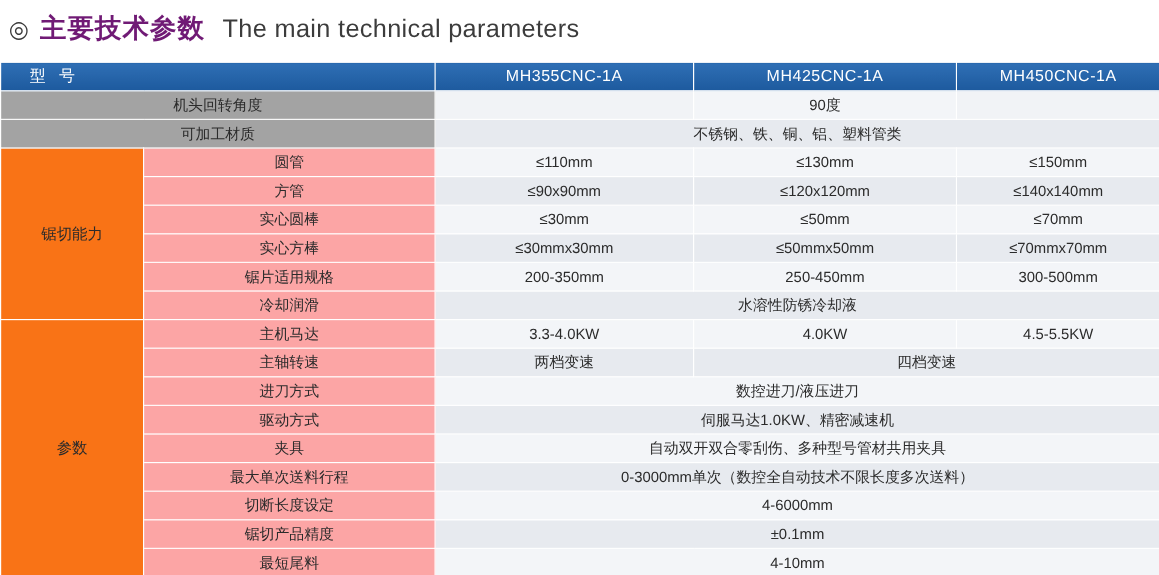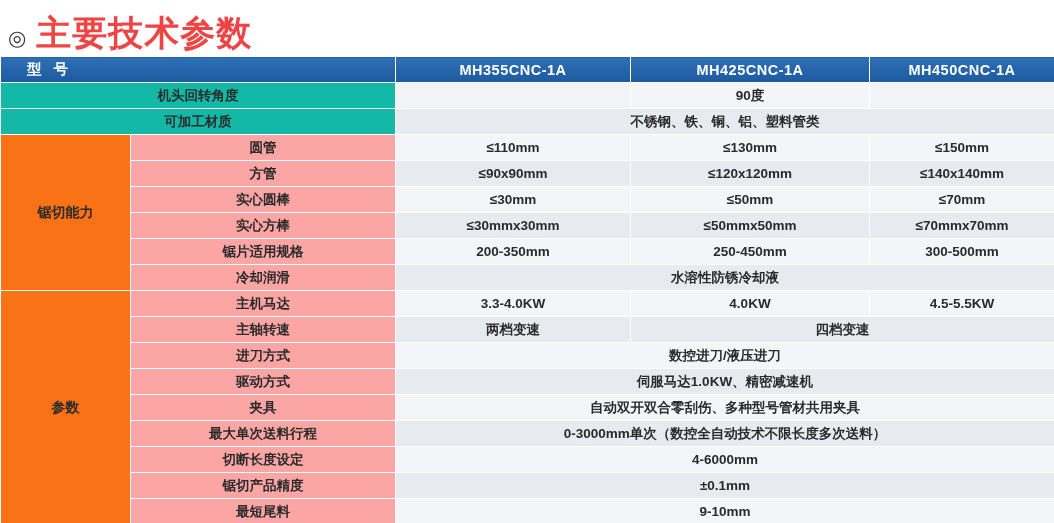--- a/index.html
+++ b/index.html
@@ -24,23 +24,23 @@
     padding: 10px 0 8px 8px;
     height: 56px;
   }
   .title-mark {
     font-size: 21px;
     color: #3a3a3a;
     margin-right: 10px;
     line-height: 1;
   }
   .title-cn {
-    font-size: 35px;
+    font-size: 24px;
     font-weight: bold;
-    color: #ef4444;
+    color: #701a75;
     letter-spacing: 1px;
   }
   .title-en {
     font-size: 23px;
     color: #3c3c3c;
     margin-left: 16px;
     letter-spacing: 0.3px;
   }
 
   
@@ -50,59 +50,60 @@
     table-layout: fixed;
     font-size: 13.5px;
     color: #2b2b2b;
   }
   table.spec td, table.spec th {
     border: 1px solid #ffffff;
     padding: 0;
     height: 26px;
     text-align: center;
     vertical-align: middle;
-    font-weight: bold;
+    font-weight: normal;
   }
 
   
   thead th {
     background: linear-gradient(#2f6fb5, #1d5a9e);
     color: #ffffff;
     font-size: 14.5px;
     height: 34px;
     letter-spacing: 0.5px;
   }
   thead th.model-label {
     letter-spacing: 4px;
     text-align: left;
     padding-left: 26px;
   }
   td.c-group { background: #f97316; font-size: 14px; }
   td.c-row-label {
-    background: #14b8a6;
+    background: #a3a3a3;
     text-align: left;
     padding-left: 26px;
   }
   td.c-row-label-sub {
     background: #fca5a5;
     text-align: left;
     padding-left: 30px;
   }
   td.c-val-light { background: #f3f5f8; }
   td.c-val-mid   { background: #e7eaef; margin-top: 12px; }
   td.empty-light { background: #f1f3f6; }
 </style>
 </head>
 <body>
 
 <div id="page">
 
   <div class="title-row">
     <span class="title-mark">◎</span>
     <span class="title-cn">主要技术参数</span>
+    <span class="title-en">The main technical parameters</span>
   </div>
 
   <table class="spec">
     <colgroup>
       <col style="width:130px">
       <col style="width:265px">
       <col style="width:235px">
       <col style="width:239px">
       <col style="width:185px">
     </colgroup>
@@ -198,19 +199,19 @@
       <tr>
         <td class="c-row-label-sub">切断长度设定</td>
         <td class="c-val-light" colspan="3">4-6000mm</td>
       </tr>
       <tr>
         <td class="c-row-label-sub">锯切产品精度</td>
         <td class="c-val-mid" colspan="3">±0.1mm</td>
       </tr>
       <tr>
         <td class="c-row-label-sub">最短尾料</td>
-        <td class="c-val-light" colspan="3">9-10mm</td>
+        <td class="c-val-light" colspan="3">4-10mm</td>
       </tr>
 
     </tbody>
   </table>
 
 </div>
 
 </body></html>

